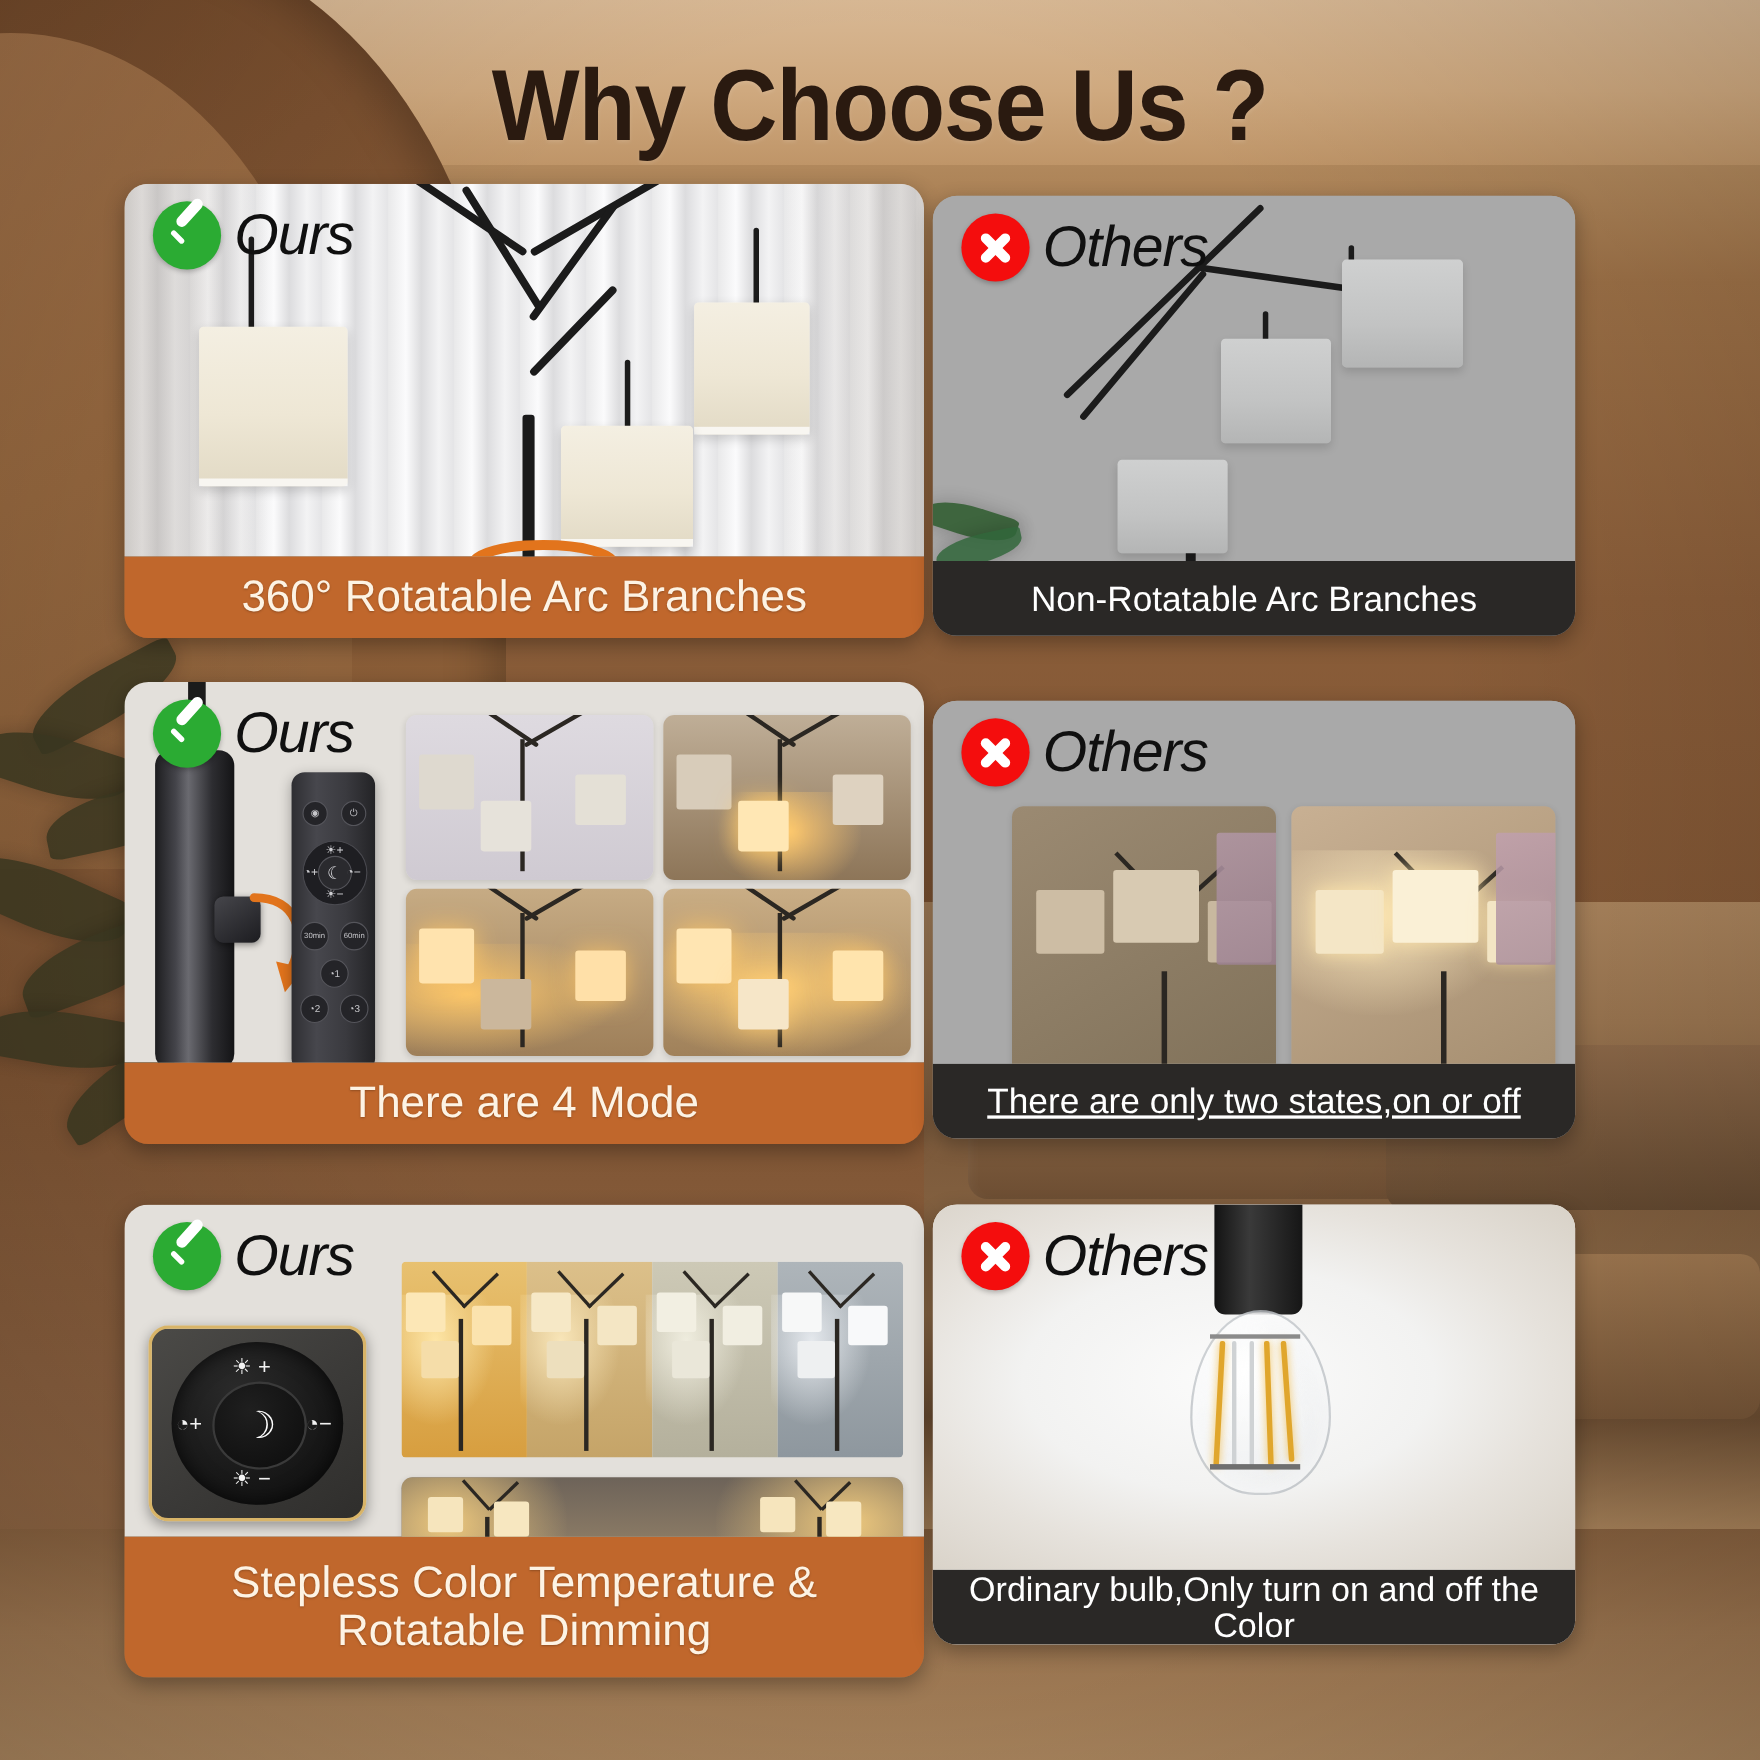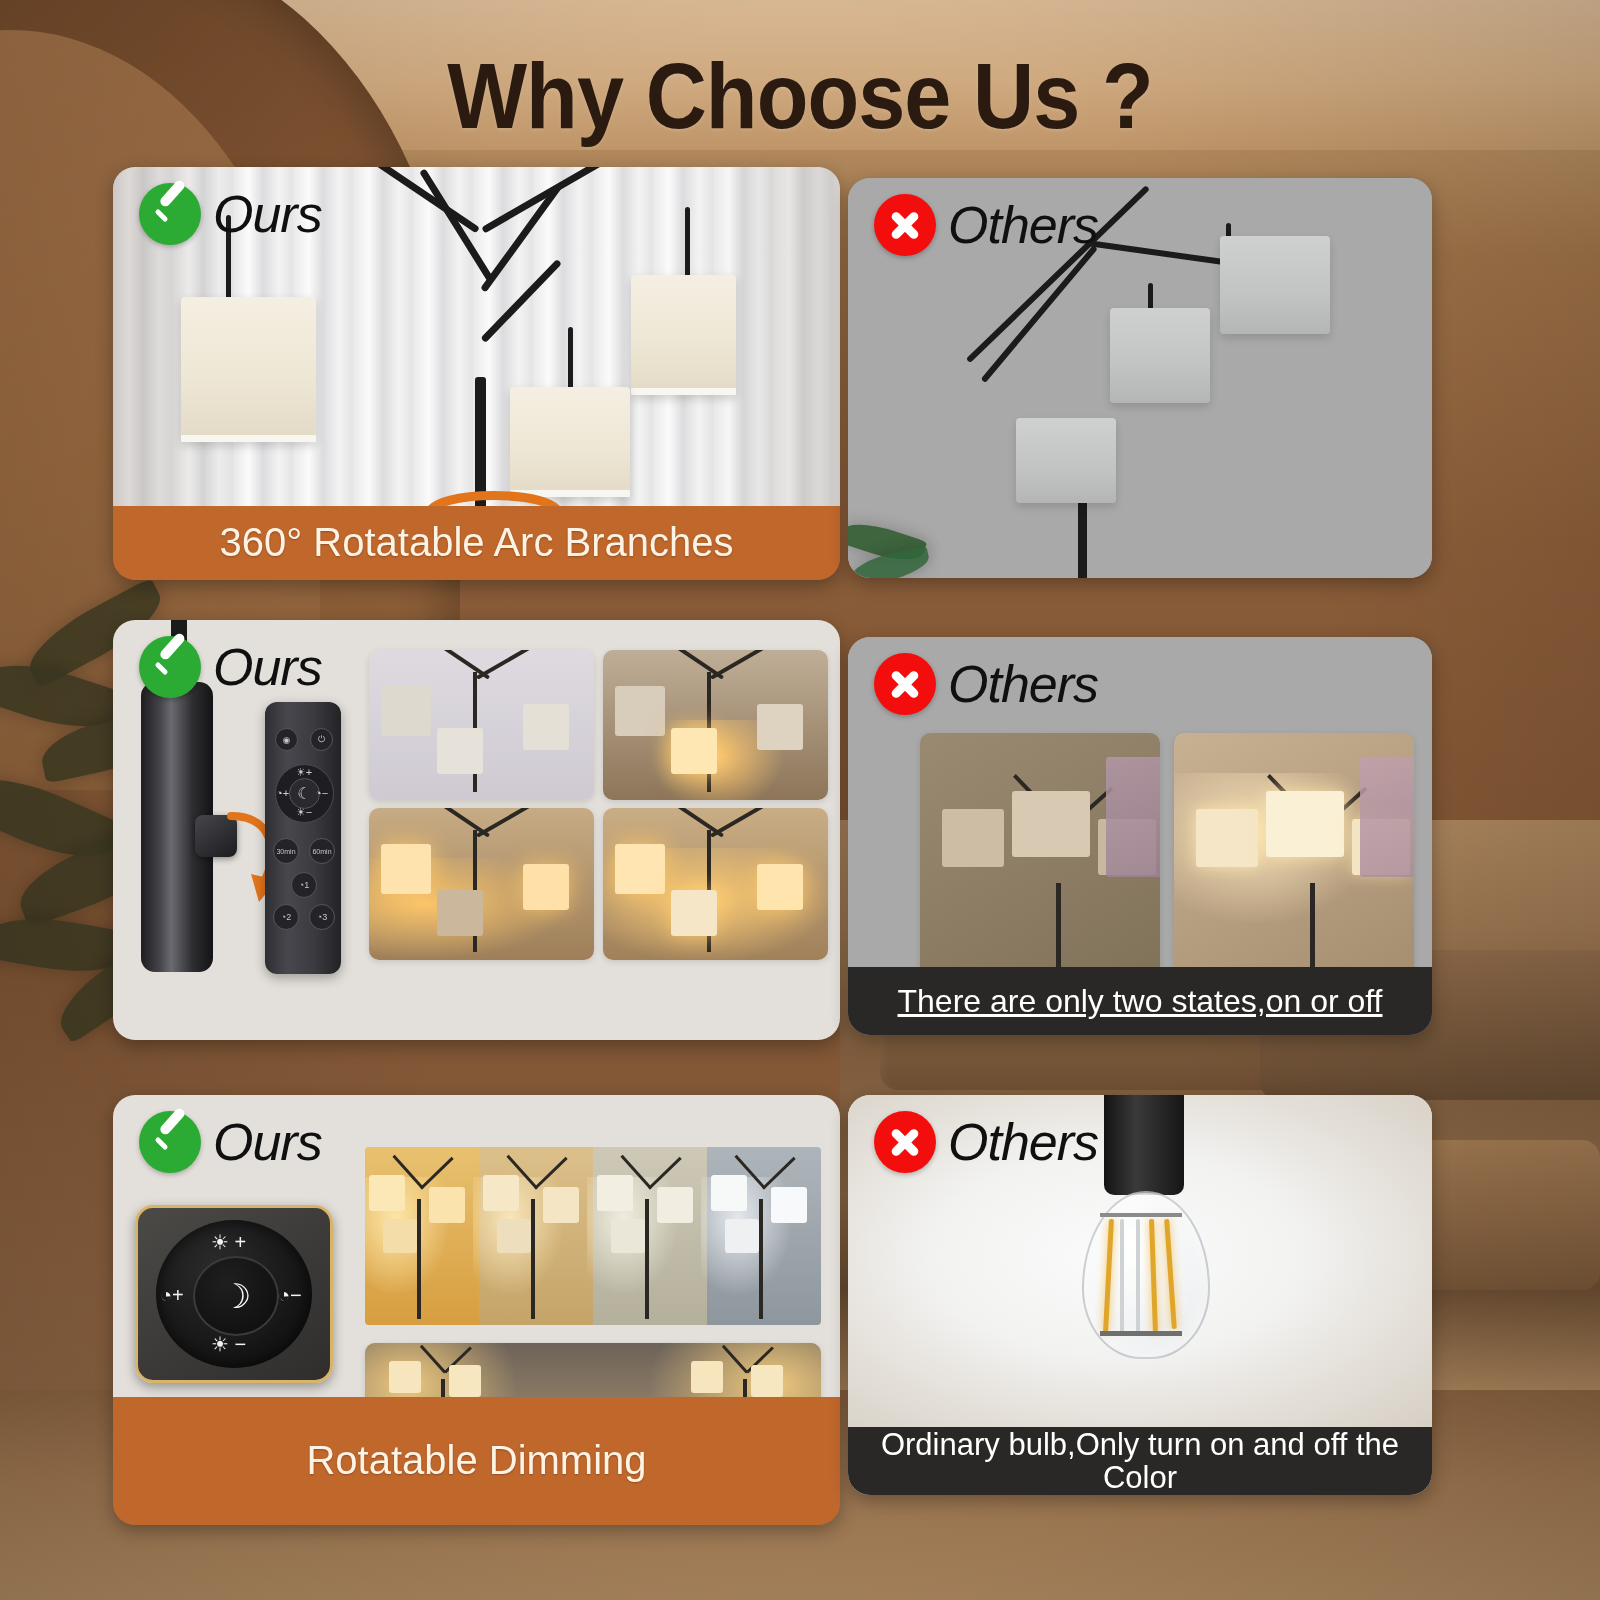--- a/index.html
+++ b/index.html
@@ -193,20 +193,21 @@
     <div style="position:absolute;left:-8px;bottom:-10px;width:110px;height:80px;">
       <div class="leaf" style="left:0;top:20px;width:85px;height:28px;background:#2c5a2c;transform:rotate(18deg);"></div>
       <div class="leaf" style="left:10px;top:46px;width:80px;height:26px;background:#31663a;transform:rotate(-12deg);"></div>
     </div>
 
     <div class="badge-row">
       <div class="badge no"></div>
       <div class="badge-label">Others</div>
     </div>
   </div>
+  <div class="caption cap-others" style="height:56px;">Non-Rotatable Arc Branches</div>
 </div>
 
 <div class="card" style="left:113px;top:620px;width:727px;height:420px;">
   <div class="stage">
     <div class="panel-bg"></div>
 
     <div class="pole" style="left:58px;top:-8px;width:16px;height:78px;"></div>
     <div class="tube" style="left:28px;top:62px;width:72px;height:290px;"></div>
     <div style="position:absolute;left:82px;top:195px;width:42px;height:42px;border-radius:8px;
          background:linear-gradient(145deg,#46464b,#1c1c20);box-shadow:0 2px 6px rgba(0,0,0,.4);"></div>
@@ -265,20 +266,21 @@
       <div class="sil-shade" style="left:12px;top:36px;width:50px;height:50px;background:#ffe5b2;box-shadow:0 0 26px rgba(255,200,105,.95);"></div>
       <div class="sil-shade" style="left:68px;top:82px;width:46px;height:46px;background:#f6e6c8;box-shadow:0 0 20px rgba(255,205,115,.7);"></div>
       <div class="sil-shade" style="left:154px;top:56px;width:46px;height:46px;background:#ffe4ad;box-shadow:0 0 24px rgba(255,200,105,.9);"></div>
     </div>
 
     <div class="badge-row">
       <div class="badge ok"></div>
       <div class="badge-label">Ours</div>
     </div>
   </div>
+  <div class="caption cap-ours" style="height:62px;">There are 4 Mode</div>
 </div>
 
 <div class="card" style="left:848px;top:637px;width:584px;height:398px;background:#a9a9a9;">
   <div class="stage" style="background:#a9a9a9;">
     <div class="thumb" style="left:72px;top:96px;width:240px;height:268px;background:linear-gradient(150deg,#9b8a72,#7f7058);">
       <div class="sil-arm" style="left:136px;top:150px;width:5px;height:118px;"></div>
       <div class="sil-arm" style="left:70px;top:98px;width:80px;height:4px;transform:rotate(46deg);transform-origin:right center;"></div>
       <div class="sil-arm" style="left:140px;top:100px;width:70px;height:4px;transform:rotate(-42deg);transform-origin:left center;"></div>
       <div class="sil-shade" style="left:22px;top:76px;width:62px;height:58px;background:#cdbda4;"></div>
       <div class="sil-shade" style="left:92px;top:58px;width:78px;height:66px;background:#d8cab2;"></div>
@@ -373,20 +375,21 @@
       <div class="sil-shade" style="left:386px;top:22px;width:32px;height:32px;background:#f7e7c0;"></div>
 
     </div>
 
     <div class="badge-row">
       <div class="badge ok"></div>
       <div class="badge-label">Ours</div>
     </div>
   </div>
   <div class="caption cap-ours" style="height:116px;flex-direction:column;">
+    <div>Stepless Color Temperature &amp;</div>
     <div>Rotatable Dimming</div>
   </div>
 </div>
 
 <div class="card" style="left:848px;top:1095px;width:584px;height:400px;background:#f2f0ed;">
   <div class="stage">
     <div class="bulb-bg"></div>
     <div class="bulb-base" style="left:256px;top:-6px;width:80px;height:106px;"></div>
     <div class="bulb-glass" style="left:234px;top:96px;width:124px;height:164px;"></div>
     <div class="fil" style="left:258px;top:124px;width:5px;height:114px;transform:rotate(3deg);"></div>

